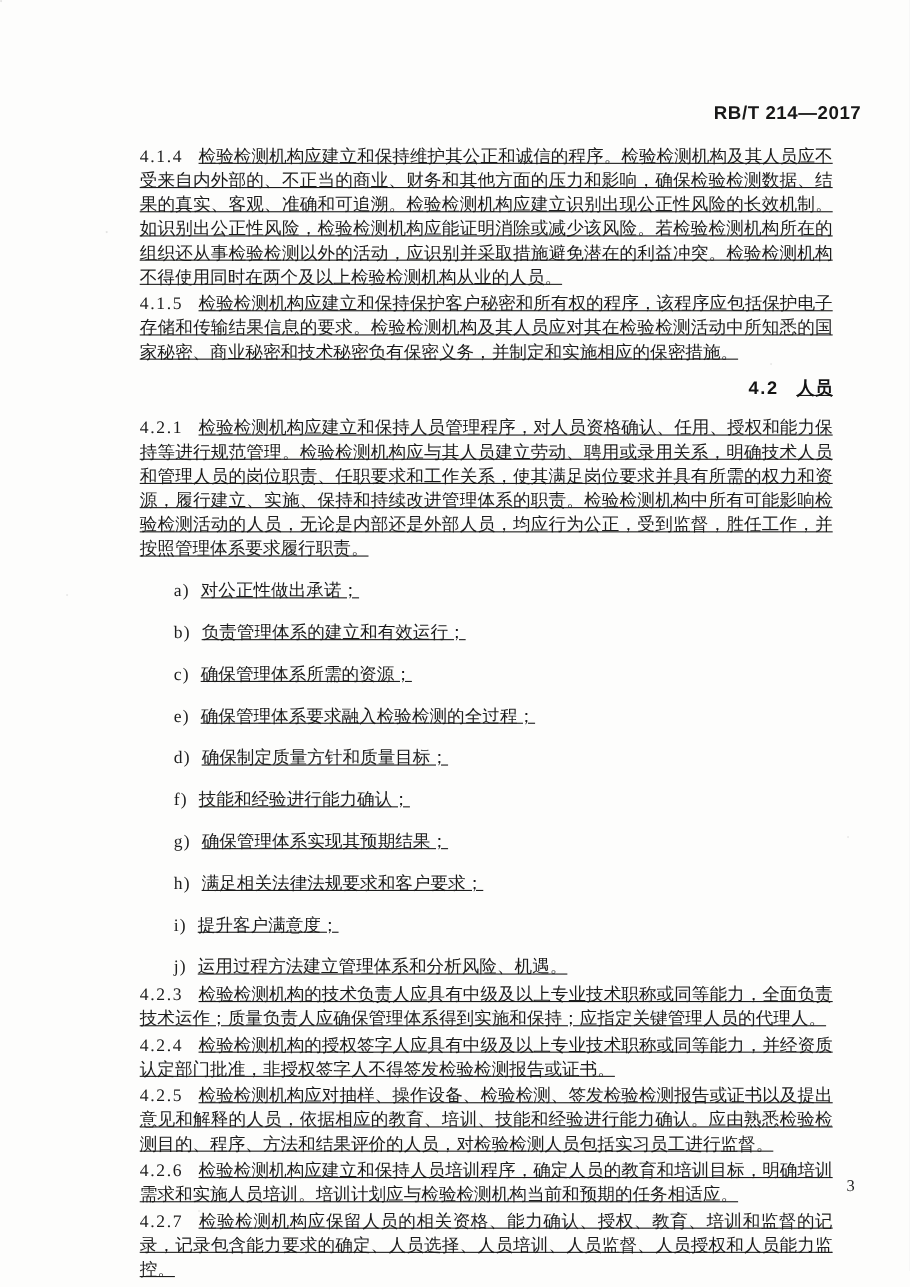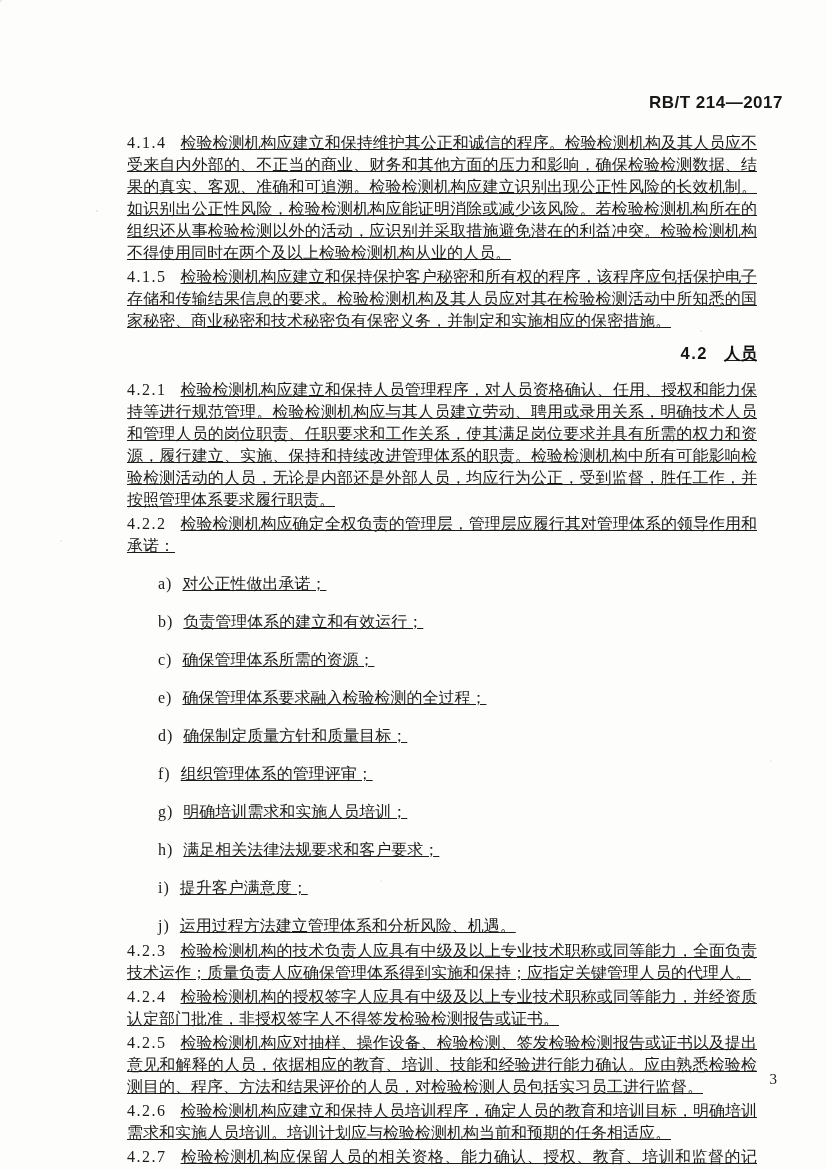--- a/index.html
+++ b/index.html
@@ -110,30 +110,29 @@
   <div class="content">
 
     <p class="para"><span class="clause-num">4.1.4</span><span class="clause-text">检验检测机构应建立和保持维护其公正和诚信的程序。检验检测机构及其人员应不受来自内外部的、不正当的商业、财务和其他方面的压力和影响，确保检验检测数据、结果的真实、客观、准确和可追溯。检验检测机构应建立识别出现公正性风险的长效机制。如识别出公正性风险，检验检测机构应能证明消除或减少该风险。若检验检测机构所在的组织还从事检验检测以外的活动，应识别并采取措施避免潜在的利益冲突。检验检测机构不得使用同时在两个及以上检验检测机构从业的人员。</span></p>
 
     <p class="para"><span class="clause-num">4.1.5</span><span class="clause-text">检验检测机构应建立和保持保护客户秘密和所有权的程序，该程序应包括保护电子存储和传输结果信息的要求。检验检测机构及其人员应对其在检验检测活动中所知悉的国家秘密、商业秘密和技术秘密负有保密义务，并制定和实施相应的保密措施。</span></p>
 
     <h2 class="heading"><span class="h-num">4.2</span><span class="h-title">人员</span></h2>
 
     <p class="para"><span class="clause-num">4.2.1</span><span class="clause-text">检验检测机构应建立和保持人员管理程序，对人员资格确认、任用、授权和能力保持等进行规范管理。检验检测机构应与其人员建立劳动、聘用或录用关系，明确技术人员和管理人员的岗位职责、任职要求和工作关系，使其满足岗位要求并具有所需的权力和资源，履行建立、实施、保持和持续改进管理体系的职责。检验检测机构中所有可能影响检验检测活动的人员，无论是内部还是外部人员，均应行为公正，受到监督，胜任工作，并按照管理体系要求履行职责。</span></p>
 
-    <p class="para"><span class="clause-num">4.2.2</span><span class="clause-text">检验检测机构应确定全权负责的管理层，管理层应履行其对管理体系的领导作用和承诺：</span></p>
 
     <ul class="clause-list">
       <li><span class="marker">a)</span><span>对公正性做出承诺；</span></li>
       <li><span class="marker">b)</span><span>负责管理体系的建立和有效运行；</span></li>
       <li><span class="marker">c)</span><span>确保管理体系所需的资源；</span></li>
       <li><span class="marker">e)</span><span>确保管理体系要求融入检验检测的全过程；</span></li>
       <li><span class="marker">d)</span><span>确保制定质量方针和质量目标；</span></li>
-      <li><span class="marker">f)</span><span>组织管理体系的管理评审；</span></li>
-      <li><span class="marker">g)</span><span>明确培训需求和实施人员培训；</span></li>
+      <li><span class="marker">f)</span><span>技能和经验进行能力确认；</span></li>
+      <li><span class="marker">g)</span><span>确保管理体系实现其预期结果；</span></li>
       <li><span class="marker">h)</span><span>满足相关法律法规要求和客户要求；</span></li>
       <li><span class="marker">i)</span><span>提升客户满意度；</span></li>
       <li><span class="marker">j)</span><span>运用过程方法建立管理体系和分析风险、机遇。</span></li>
     </ul>
 
     <p class="para"><span class="clause-num">4.2.3</span><span class="clause-text">检验检测机构的技术负责人应具有中级及以上专业技术职称或同等能力，全面负责技术运作；质量负责人应确保管理体系得到实施和保持；应指定关键管理人员的代理人。</span></p>
 
     <p class="para"><span class="clause-num">4.2.4</span><span class="clause-text">检验检测机构的授权签字人应具有中级及以上专业技术职称或同等能力，并经资质认定部门批准，非授权签字人不得签发检验检测报告或证书。</span></p>
 
     <p class="para"><span class="clause-num">4.2.5</span><span class="clause-text">检验检测机构应对抽样、操作设备、检验检测、签发检验检测报告或证书以及提出意见和解释的人员，依据相应的教育、培训、技能和经验进行能力确认。应由熟悉检验检测目的、程序、方法和结果评价的人员，对检验检测人员包括实习员工进行监督。</span></p>

